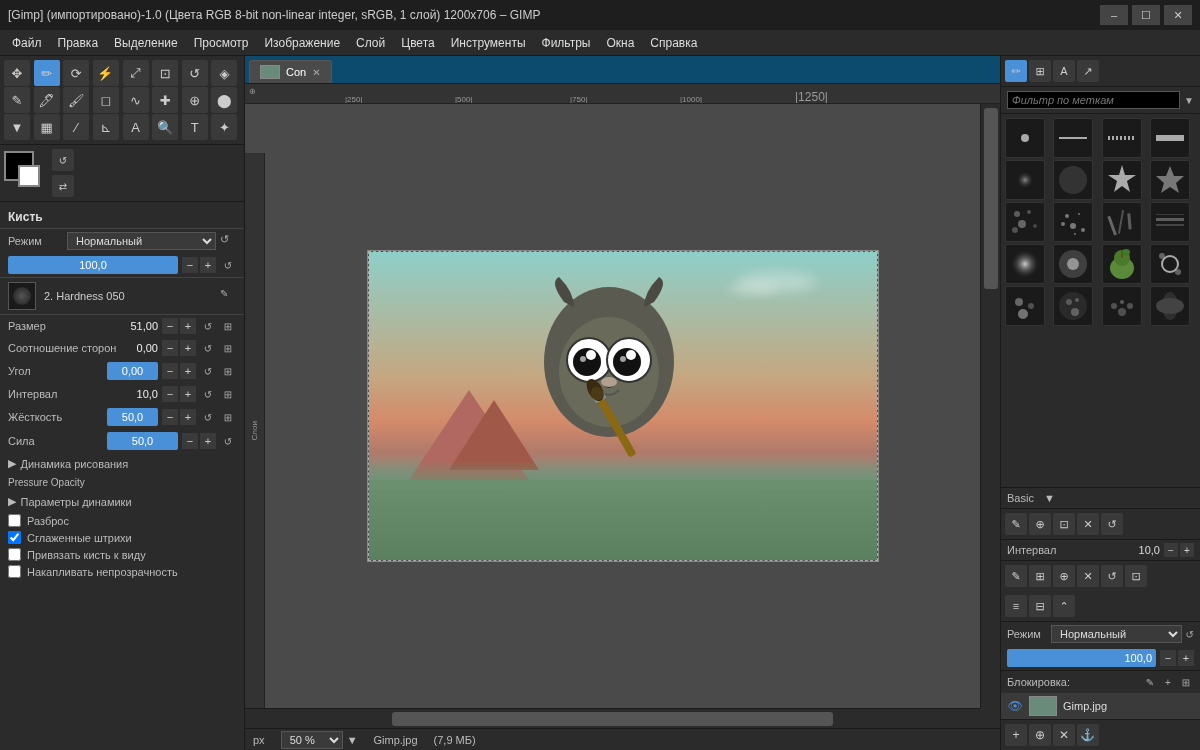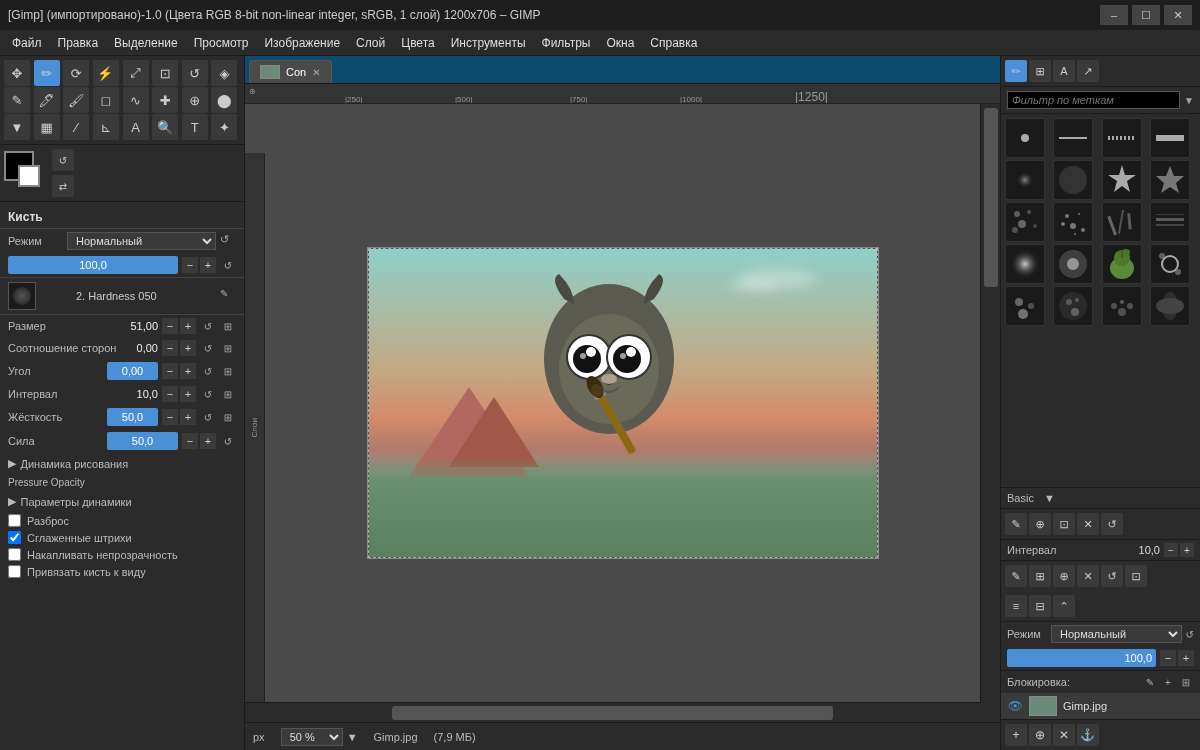--- a/index.html
+++ b/index.html
@@ -236,21 +236,20 @@
     .brush-circle {
       width: 18px;
       height: 18px;
       background: radial-gradient(circle, #555 0%, #333 60%, transparent 100%);
       border-radius: 50%;
     }
     .brush-name {
       font-size: 11px;
       color: #ccc;
       flex: 1;
-      margin-left: 32px;
     }
     .brush-edit-icon {
       width: 16px;
       height: 16px;
       font-size: 10px;
       color: #aaa;
       cursor: pointer;
     }
 
     .mode-row {
@@ -460,21 +459,21 @@
       position: absolute;
       bottom: 0;
       right: 0;
       width: 20px;
       height: 20px;
       background: #2b2b2b;
     }
 
     
     #status-bar {
-      height: 28px;
+      height: 22px;
       background: #2b2b2b;
       border-top: 1px solid #1a1a1a;
       display: flex;
       align-items: center;
       padding: 0 8px;
       gap: 16px;
       font-size: 11px;
       color: #bbb;
     }
     .status-zoom {
@@ -979,26 +978,26 @@
         <span class="checkbox-label">Разброс</span>
       </div>
 
       <div class="checkbox-row">
         <input type="checkbox" checked="" style="">
         <span class="checkbox-label">Сглаженные штрихи</span>
       </div>
 
       <div class="checkbox-row">
         <input type="checkbox" style="">
-        <span class="checkbox-label">Накапливать непрозрачность</span>
+        <span class="checkbox-label">Привязать кисть к виду</span>
       </div>
 
       <div class="checkbox-row">
         <input type="checkbox" style="">
-        <span class="checkbox-label">Привязать кисть к виду</span>
+        <span class="checkbox-label">Накапливать непрозрачность</span>
       </div>
     </div>
   </div>
 
   <div id="canvas-area">
 
     <div id="canvas-tabs">
       <div class="canvas-tab active">
         <div class="tab-img"></div>
         <span>Con</span>

